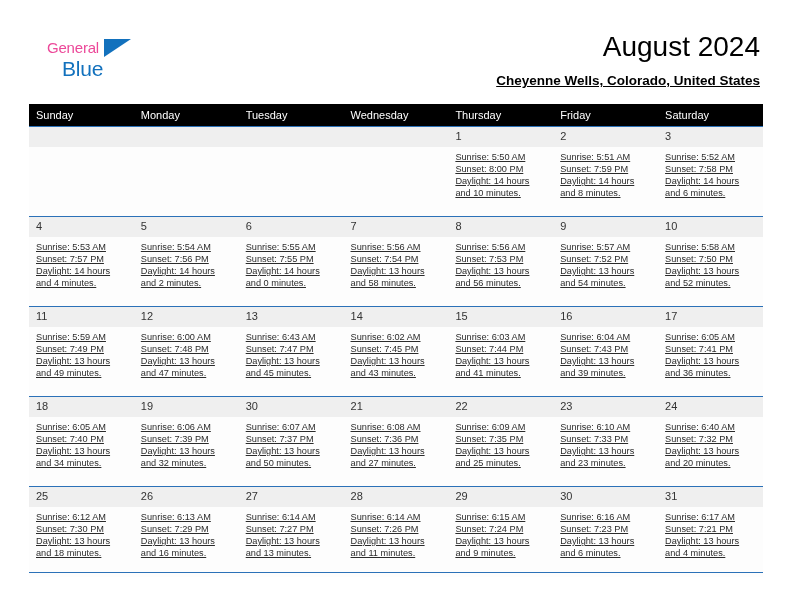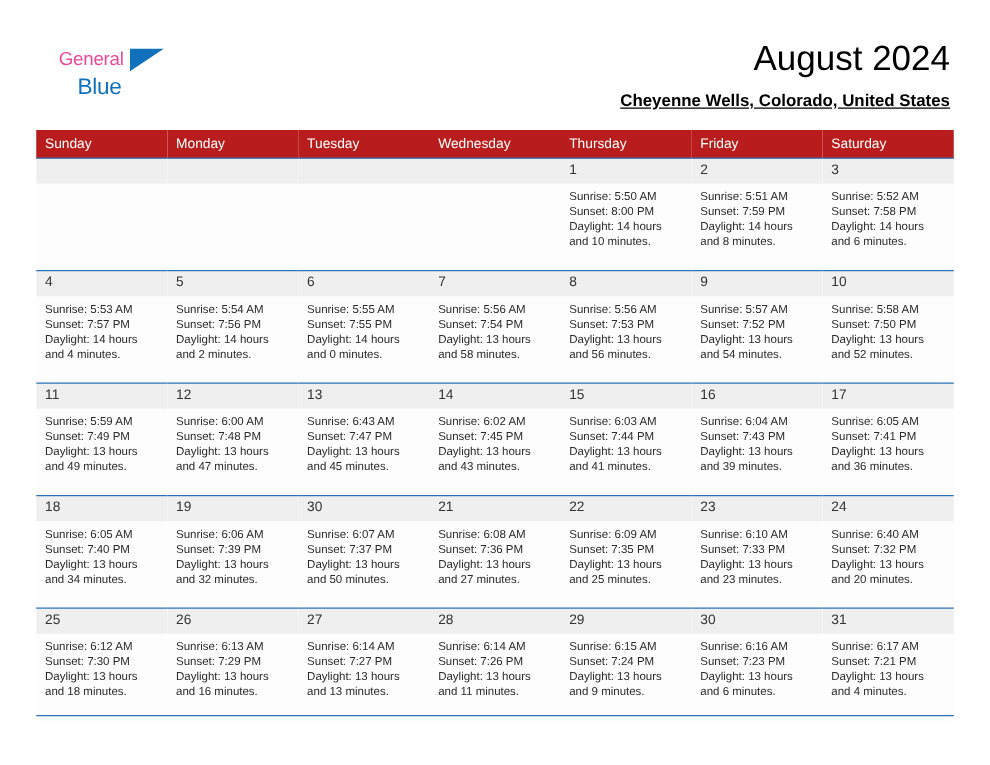--- a/index.html
+++ b/index.html
@@ -53,21 +53,21 @@
     top: 3px;
     width: 0;
     height: 0;
     border-left: 27px solid #1271bd;
     border-bottom: 18px solid transparent;
   }
   .logo-blue {
     position: absolute;
     left: 31px;
     top: 21px;
-    font-size: 18px;
+    font-size: 21px;
     letter-spacing: -0.2px;
     color: #1271bd;
     line-height: 24px;
   }
 
   .title-block {
     position: absolute;
     right: 32px;
     top: 30px;
     text-align: right;
@@ -92,21 +92,21 @@
   
   .calendar {
     position: absolute;
     left: 29px;
     top: 104px;
     width: 734px;
     border-collapse: collapse;
     table-layout: fixed;
   }
   .calendar th {
-    background: #b91c1c;
+    background: #000000;
     color: #ffffff;
     font-size: 11px;
     font-weight: normal;
     text-align: left;
     padding: 5px 0 5px 7px;
     height: 20px;
     box-sizing: border-box;
     border: none;
   }
   .calendar td {
@@ -126,20 +126,21 @@
     min-height: 13px;
   }
   .daynum.empty {
     color: transparent;
   }
   .dayinfo {
     padding: 4px 8px 0 7px;
     font-size: 9.2px;
     line-height: 12.1px;
     color: #2b2b2b;
+    text-decoration: underline;
   }
   .dayinfo div {
     white-space: normal;
   }
   .calendar tr.week-row td:last-child {
     border-right: none;
   }
   .cal-bottom {
     position: absolute;
     left: 29px;

